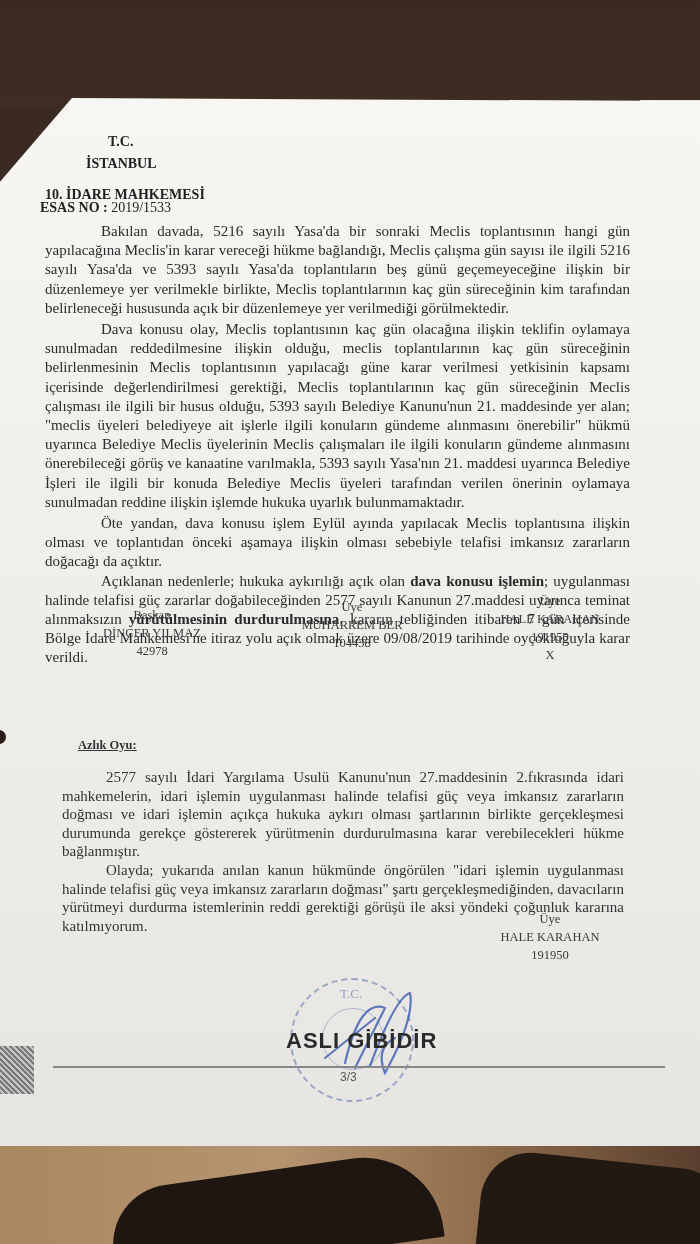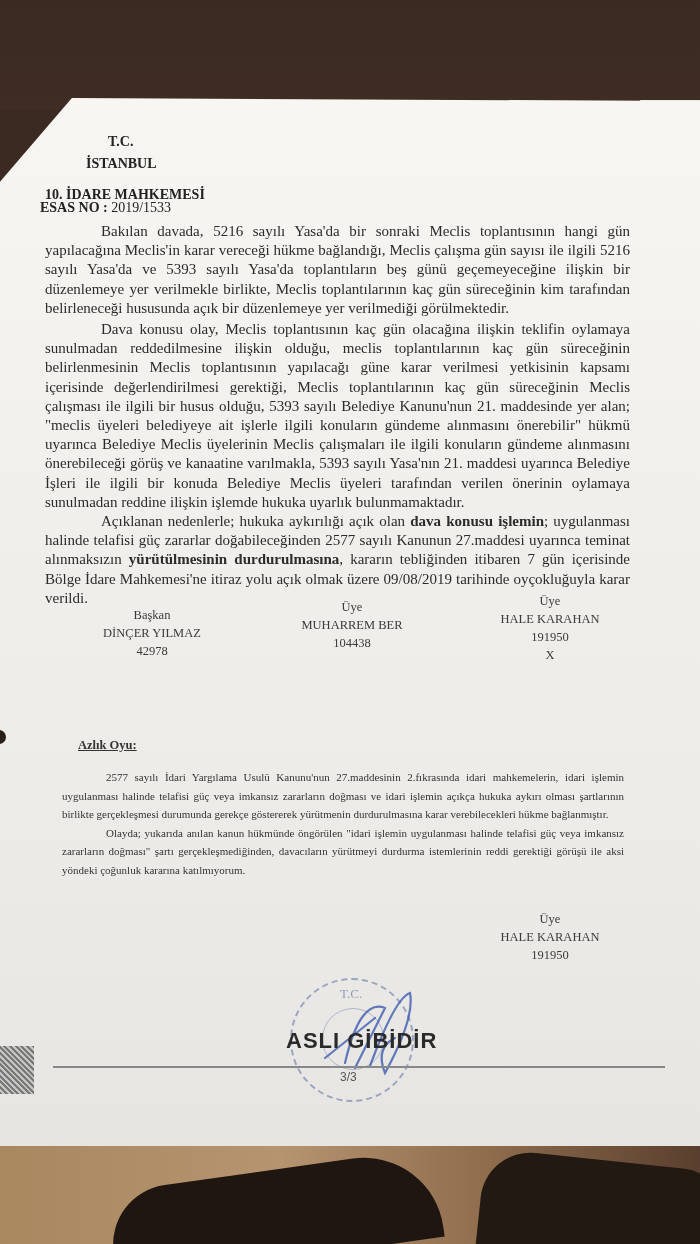--- a/index.html
+++ b/index.html
@@ -29,21 +29,21 @@
   .hdr.tc { left:108px; top:36px; }
   .hdr.city { left:86px; top:58px; }
   .hdr.court { left:45px; top:89px;text-align:center; }
   .hdr.esas { left:40px; top:102px; }
   .hdr.esas span.num { font-weight:normal; }
   .body-text { position:absolute; left:45px; width:585px; font-size:15px; line-height:19.2px; text-align:justify; color:#2b2b2b; }
   .body-text p { margin:0 0 0 0; text-indent:56px; }
   .sig { position:absolute; text-align:center; font-size:12.5px; line-height:18px; color:#3a3a3a; width:180px; }
   .sig .role { font-size:12.5px; }
   .dissent-title { position:absolute; left:62px; top:640px; font-weight:bold; font-size:12.5px; text-decoration:underline; color:#333;margin-left:16px; }
-  .dissent-text { position:absolute; left:62px; width:562px; top:670px; font-size:11px; line-height:18.6px; text-align:justify; color:#333; }
+  .dissent-text { position:absolute; left:62px; width:562px; top:670px; font-size:15px; line-height:18.6px; text-align:justify; color:#333; }
   .dissent-text p { margin:0; text-indent:44px; }
   .stamp { position:absolute; left:290px; top:880px; width:120px; height:120px; border-radius:50%;
     border:2px dashed rgba(90,110,170,0.55); }
   .stamp-inner { position:absolute; left:30px; top:28px; width:60px; height:60px; border-radius:50%;
     border:1.5px solid rgba(90,110,170,0.4); }
   .stamp-tc { position:absolute; left:48px; top:6px; font-size:13px; color:rgba(90,110,170,0.6); }
   .asli { position:absolute; left:286px; top:930px; font-family:"Liberation Sans","DejaVu Sans",sans-serif; font-weight:bold; font-size:22px; letter-spacing:1px; color:#2a2a2a; }
   .pageno { position:absolute; left:340px; top:972px; font-size:12px; color:#555; font-family:"Liberation Sans",sans-serif; }
   .signature-scribble { position:absolute; left:315px; top:880px; width:110px; height:110px; }
   .qr { position:absolute; left:0; top:948px; width:34px; height:48px;
@@ -67,20 +67,21 @@
   <div class="hdr city">İSTANBUL</div>
   <div class="hdr court">10. İDARE MAHKEMESİ</div>
   <div class="hdr esas">
     <span>ESAS NO :</span>
     <span class="num">2019/1533</span>
   </div>
 
   <div class="body-text" style="top:124px;">
     <p>Bakılan davada, 5216 sayılı Yasa'da bir sonraki Meclis toplantısının hangi gün yapılacağına Meclis'in karar vereceği hükme bağlandığı, Meclis çalışma gün sayısı ile ilgili 5216 sayılı Yasa'da ve 5393 sayılı Yasa'da toplantıların beş günü geçemeyeceğine ilişkin bir düzenlemeye yer verilmekle birlikte, Meclis toplantılarının kaç gün süreceğinin kim tarafından belirleneceği hususunda açık bir düzenlemeye yer verilmediği görülmektedir.</p>
     <p style="margin-top:2px;">Dava konusu olay, Meclis toplantısının kaç gün olacağına ilişkin teklifin oylamaya sunulmadan reddedilmesine ilişkin olduğu, meclis toplantılarının kaç gün süreceğinin belirlenmesinin Meclis toplantısının yapılacağı güne karar verilmesi yetkisinin kapsamı içerisinde değerlendirilmesi gerektiği, Meclis toplantılarının kaç gün süreceğinin Meclis çalışması ile ilgili bir husus olduğu, 5393 sayılı Belediye Kanunu'nun 21. maddesinde yer alan; "meclis üyeleri belediyeye ait işlerle ilgili konuların gündeme alınmasını önerebilir" hükmü uyarınca Belediye Meclis üyelerinin Meclis çalışmaları ile ilgili konuların gündeme alınmasını önerebileceği görüş ve kanaatine varılmakla, 5393 sayılı Yasa'nın 21. maddesi uyarınca Belediye İşleri ile ilgili bir konuda Belediye Meclis üyeleri tarafından verilen önerinin oylamaya sunulmadan reddine ilişkin işlemde hukuka uyarlık bulunmamaktadır.</p>
+    <p style="margin-top:2px;">Öte yandan, dava konusu işlem Eylül ayında yapılacak Meclis toplantısına ilişkin olması ve toplantıdan önceki aşamaya ilişkin olması sebebiyle telafisi imkansız zararların doğacağı da açıktır.</p>
     <p>
       <span>Açıklanan nedenlerle; hukuka aykırılığı açık olan </span><b>dava konusu işlemin</b><span>; uygulanması halinde telafisi güç zararlar doğabileceğinden 2577 sayılı Kanunun 27.maddesi uyarınca teminat alınmaksızın </span><b>yürütülmesinin durdurulmasına</b><span>, kararın tebliğinden itibaren 7 gün içerisinde Bölge İdare Mahkemesi'ne itiraz yolu açık olmak üzere 09/08/2019 tarihinde oyçokluğuyla  karar verildi.</span>
     </p>
   </div>
 
   <div class="sig" style="left:62px; top:508px;">
     <div class="role">Başkan</div>
     <div>DİNÇER YILMAZ</div>
     <div>42978</div>
   </div>

